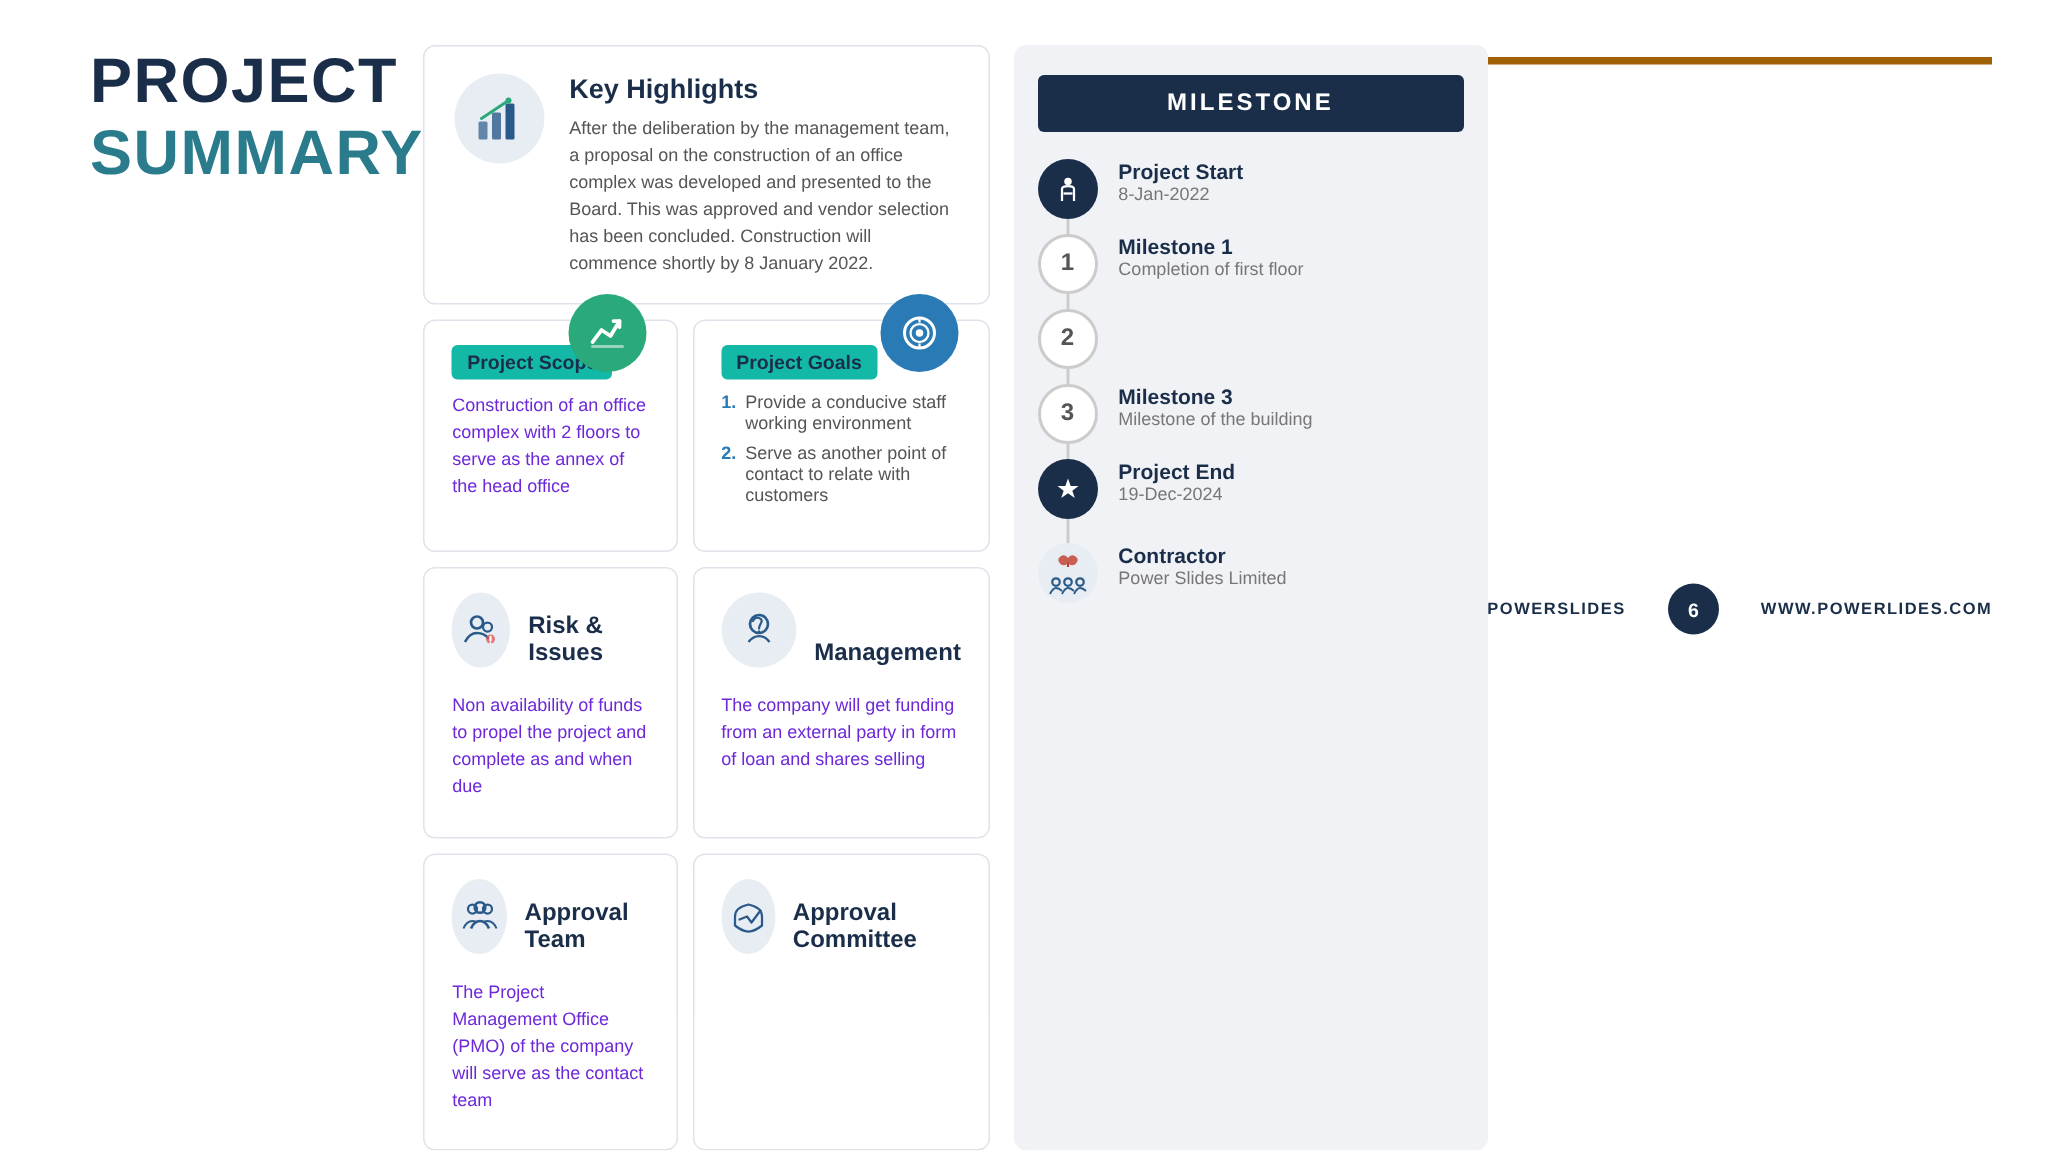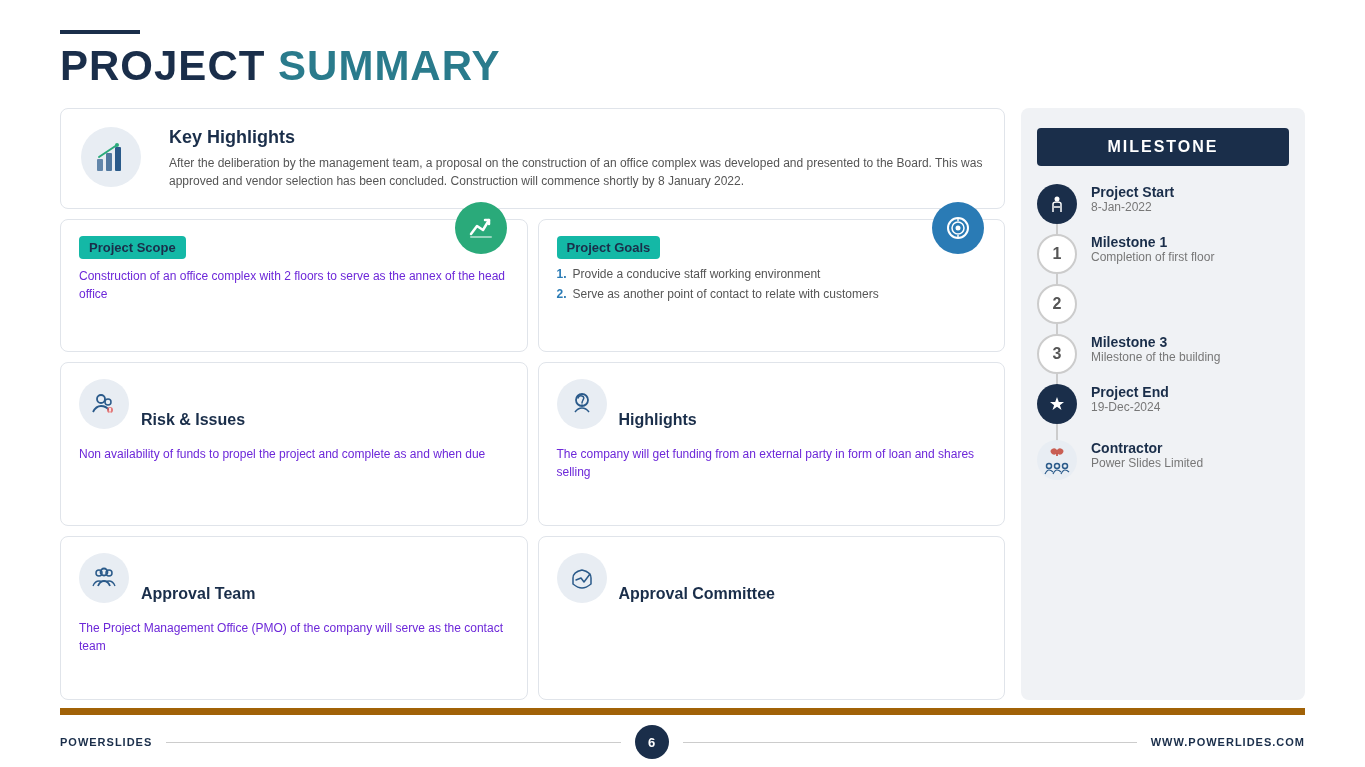--- a/index.html
+++ b/index.html
@@ -8,21 +8,20 @@
       background: #fff;
       width: 1365px;
       height: 767px;
       overflow: hidden;
       position: relative;
     }
     .page {
       width: 1365px;
       height: 767px;
       display: flex;
-      flex-direction: column;
       padding: 30px 60px 0 60px;
     }
     .header-line {
       width: 80px;
       height: 4px;
       background: #1a2e4a;
       margin-bottom: 8px;
     }
     .page-title {
       font-size: 42px;
@@ -41,37 +40,37 @@
       flex: 1;
       gap: 16px;
     }
     .left-panel {
       flex: 1;
       display: flex;
       flex-direction: column;
       gap: 10px;
     }
     .right-panel {
-      width: 284px;
+      width: 316px;
       background: #f0f2f5;
       border-radius: 8px;
       padding: 20px 16px;
       display: flex;
       flex-direction: column;
       gap: 0;
     }
     
     .key-highlights-card {
       background: #fff;
       border: 1px solid #e0e4ea;
       border-radius: 8px;
       padding: 18px 20px;
       display: flex;
       align-items: flex-start;
-      gap: 28px;
+      gap: 16px;
     }
     .kh-icon {
       width: 60px;
       height: 60px;
       background: #e8edf3;
       border-radius: 50%;
       display: flex;
       align-items: center;
       justify-content: center;
       flex-shrink: 0;
@@ -232,21 +231,21 @@
     .m-info p {
       font-size: 12px;
       color: #777;
     }
     
     .footer {
       display: flex;
       align-items: center;
       justify-content: flex-end;
       padding: 10px 0 8px 0;
-      border-top: 7px solid #a16207;
+      border-top: 5px solid #a16207;
       margin-top: 8px;
     }
     .footer-left {
       font-size: 11px;
       font-weight: 700;
       color: #1a2e4a;
       letter-spacing: 1px;
     }
     .footer-center {
       width: 34px;
@@ -361,21 +360,21 @@
         <div class="card">
           <div class="card-header-row">
             <div class="card-icon-left">
               <svg width="28" height="28" viewBox="0 0 28 28" fill="none">
                 <circle cx="14" cy="10" r="6" stroke="#2a5a8a" stroke-width="1.8" fill="none"></circle>
                 <path d="M10 8 Q11 5 14 6 Q17 7 15 10 Q14 12 14 13" stroke="#2a5a8a" stroke-width="1.5" fill="none" stroke-linecap="round"></path>
                 <circle cx="14" cy="15" r="0.8" fill="#2a5a8a"></circle>
                 <path d="M7 22 Q10 18 14 18 Q18 18 21 22" stroke="#2a5a8a" stroke-width="1.5" fill="none"></path>
               </svg>
             </div>
-            <span class="card-title">Highlights</span>
+            <span class="card-title">Management</span>
           </div>
           <p>The company will get funding from an external party in form of loan and shares selling</p>
         </div>
 
         <div class="card">
           <div class="card-header-row">
             <div class="card-icon-left">
               <svg width="28" height="28" viewBox="0 0 28 28" fill="none">
                 <circle cx="9" cy="9" r="3" stroke="#2a5a8a" stroke-width="1.5" fill="none"></circle>
                 <circle cx="19" cy="9" r="3" stroke="#2a5a8a" stroke-width="1.5" fill="none"></circle>

